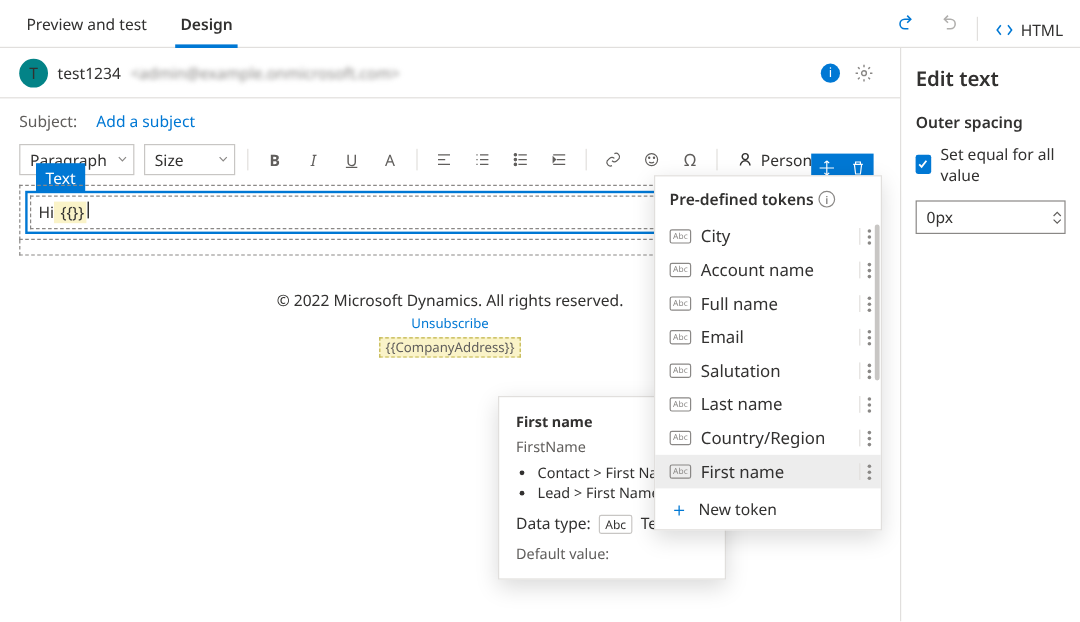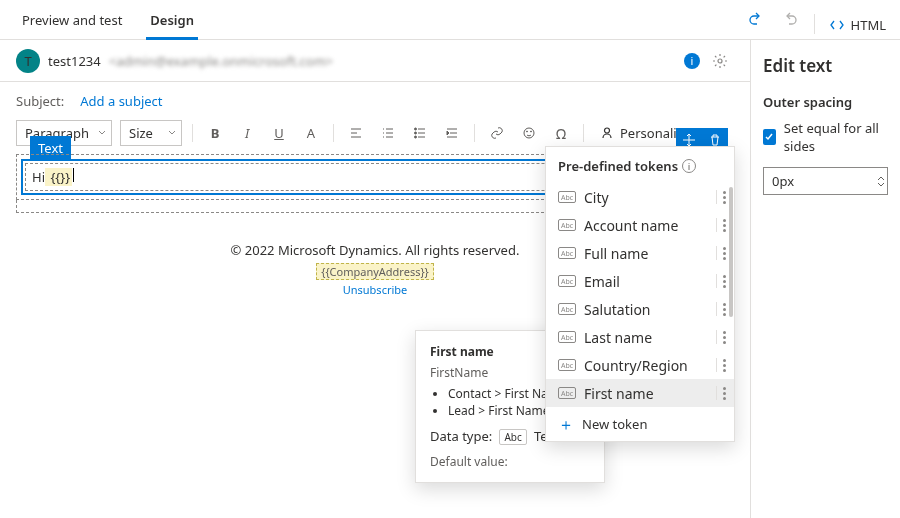--- a/index.html
+++ b/index.html
@@ -143,21 +143,21 @@
       <span class="subjlink">Add a subject</span>
     </div>
 
     <div class="toolbar">
       <div class="ddl" style="width:96px">
         <span>Paragraph</span>
         <svg class="chev" width="10" height="10" viewBox="0 0 10 10" stroke="#8a8886" fill="none">
             <path d="M2 3l3 3 3-3"></path>
           </svg>
       </div>
-      <div class="ddl" style="width:62px">
+      <div class="ddl" style="width:76px">
         <span>Size</span>
         <svg class="chev" width="10" height="10" viewBox="0 0 10 10" stroke="#8a8886" fill="none">
             <path d="M2 3l3 3 3-3"></path>
           </svg>
       </div>
       <div class="tsep"></div>
       <div class="tbtn">
           <b style="font-size:13px;color:#605e5c">B</b>
         </div>
       <div class="tbtn">
@@ -240,22 +240,22 @@
             <div class="inner-dashed bodytext">
               <span>Hi</span><span class="tk"> {{}}</span><span style="border-right:1px solid #000;height:14px;display:inline-block;margin-left:1px"></span>
             </div>
           </div>
         </div>
         <div class="section-out" style="border-top:none;height:10px"></div>
       </div>
 
       <div class="footer">
         <div>© 2022 Microsoft Dynamics. All rights reserved.</div>
+        <div><span class="unsub">Unsubscribe</span></div>
         <div><span class="token">{{CompanyAddress}}</span></div>
-        <div><span class="unsub">Unsubscribe</span></div>
       </div>
     </div>
 
     <div class="popover">
       <b>First name</b>
       <div class="muted" style="margin-top:4px">FirstName</div>
       <ul>
         <li>Contact &gt; First Name</li>
         <li>Lead &gt; First Name</li>
       </ul>
@@ -383,21 +383,21 @@
 
   <div class="rightpanel">
     <h3>Edit text</h3>
     <div class="rpsub">Outer spacing</div>
     <div class="checkrow">
       <div class="checkbox">
         <svg viewBox="0 0 10 10" stroke="#fff" stroke-width="1.5" fill="none">
             <path d="M2 5l2 2 4-5"></path>
           </svg>
       </div>
-      <span>Set equal for all sides</span>
+      <span>Set equal for all value</span>
     </div>
     <div class="numinput">
       <span>0px</span>
       <div class="spin">
         <svg viewBox="0 0 8 6">
             <path d="M1 5l3-3 3 3" stroke="#605e5c" fill="none"></path>
           </svg>
         <svg viewBox="0 0 8 6">
             <path d="M1 1l3 3 3-3" stroke="#605e5c" fill="none"></path>
           </svg>

